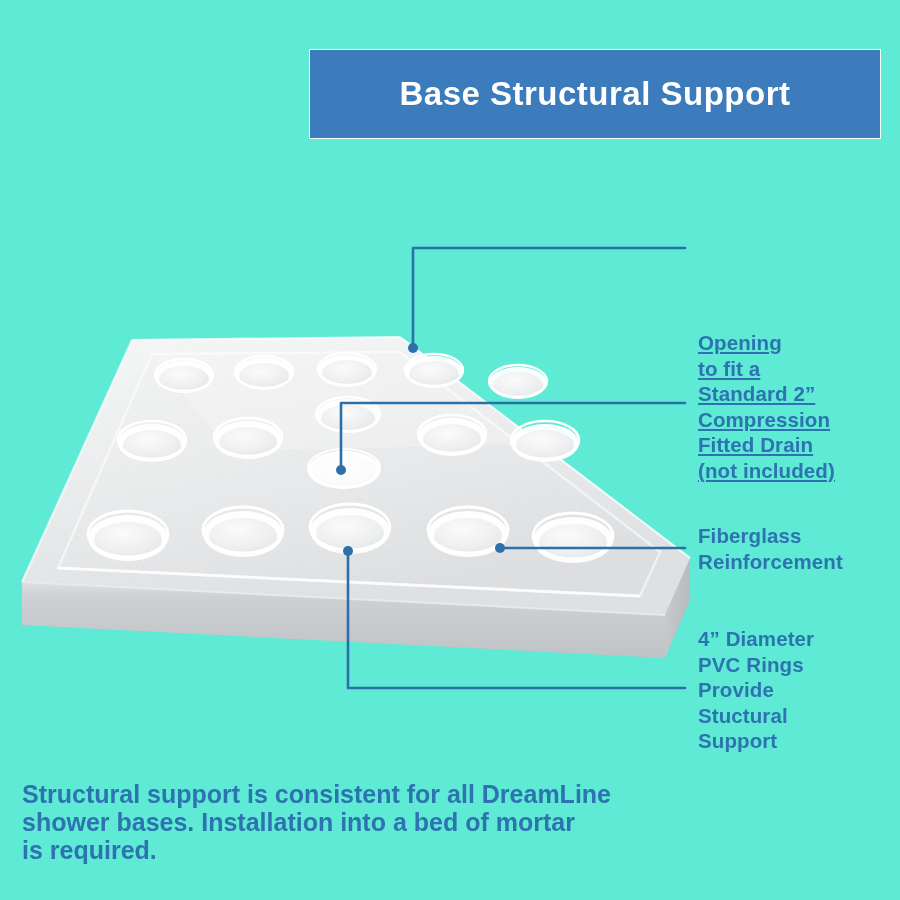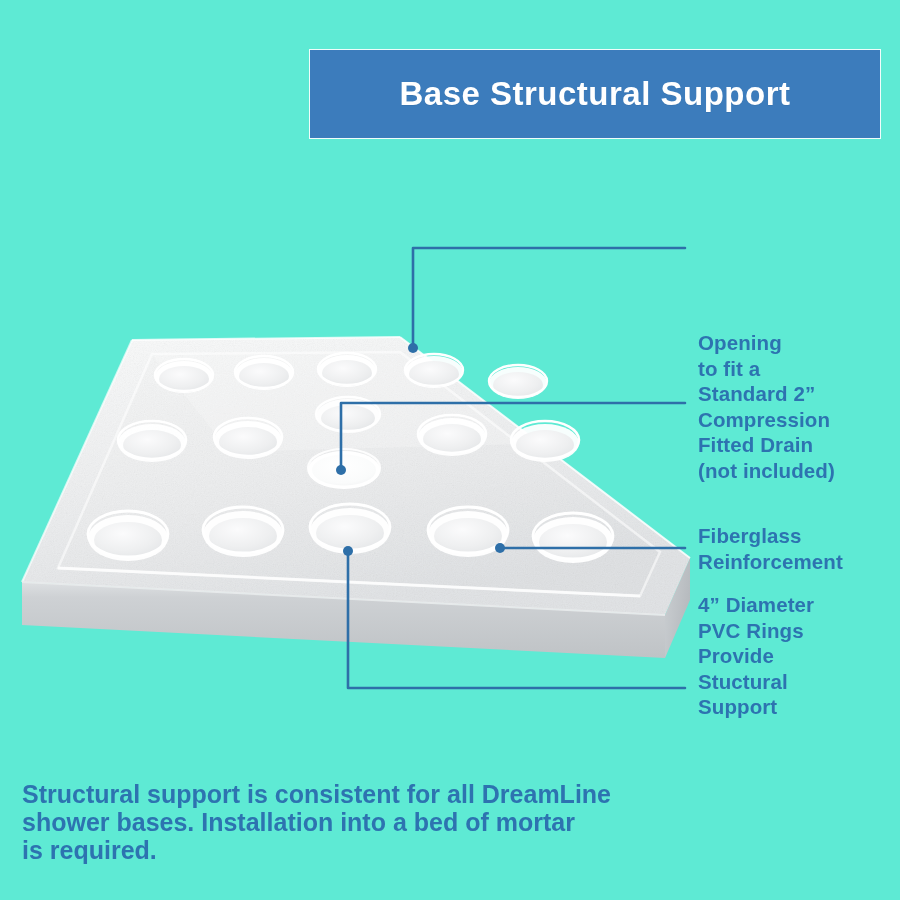--- a/index.html
+++ b/index.html
@@ -42,23 +42,23 @@
   .annotation {
     position: absolute;
     color: #2D73B0;
     font-weight: bold;
     font-size: 20.5px;
     line-height: 25.5px;
     letter-spacing: 0.1px;
     white-space: pre-line;
   }
   #ann-smart     { left: 698px; top: 228px; }
-  #ann-opening   { left: 698px; top: 330px; }
+  #ann-opening   { left: 698px; top: 330px; text-decoration: underline; }
   #ann-fiber     { left: 698px; top: 523px; }
-  #ann-pvc       { left: 698px; top: 592px; }
+  #ann-pvc       { left: 698px; top: 626px; }
 
   
   #caption {
     position: absolute;
     left: 22px;
     top: 780px;
     width: 600px;
     color: #2D73B0;
     font-weight: bold;
     font-size: 25px;

